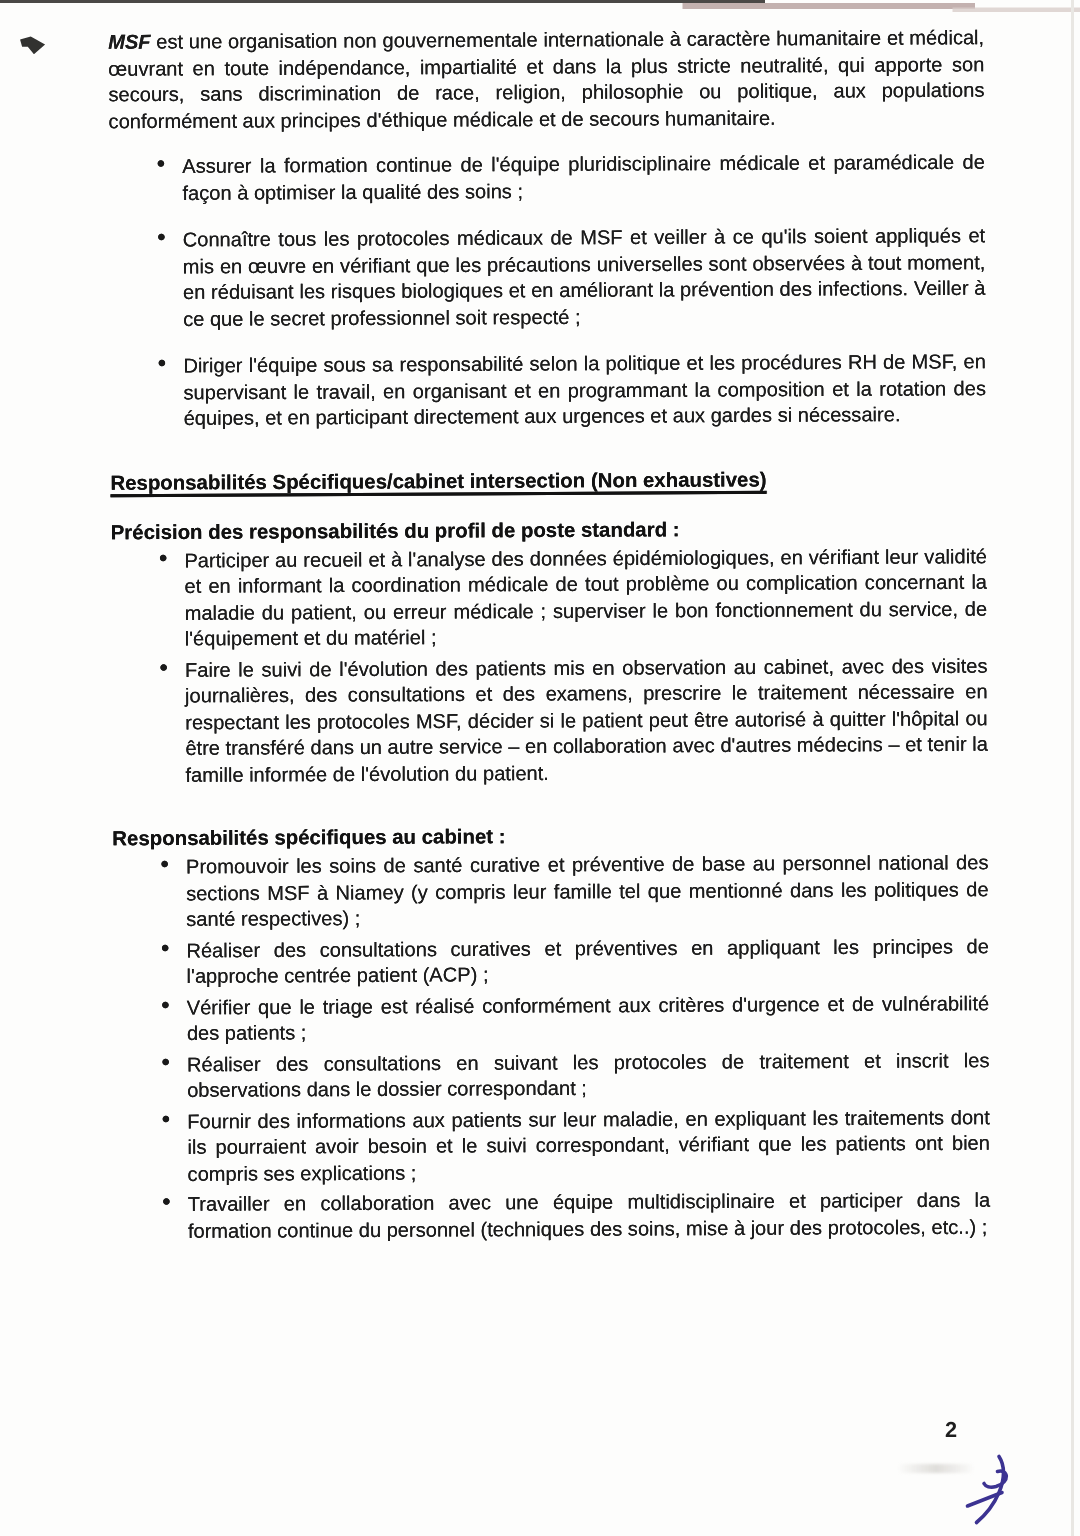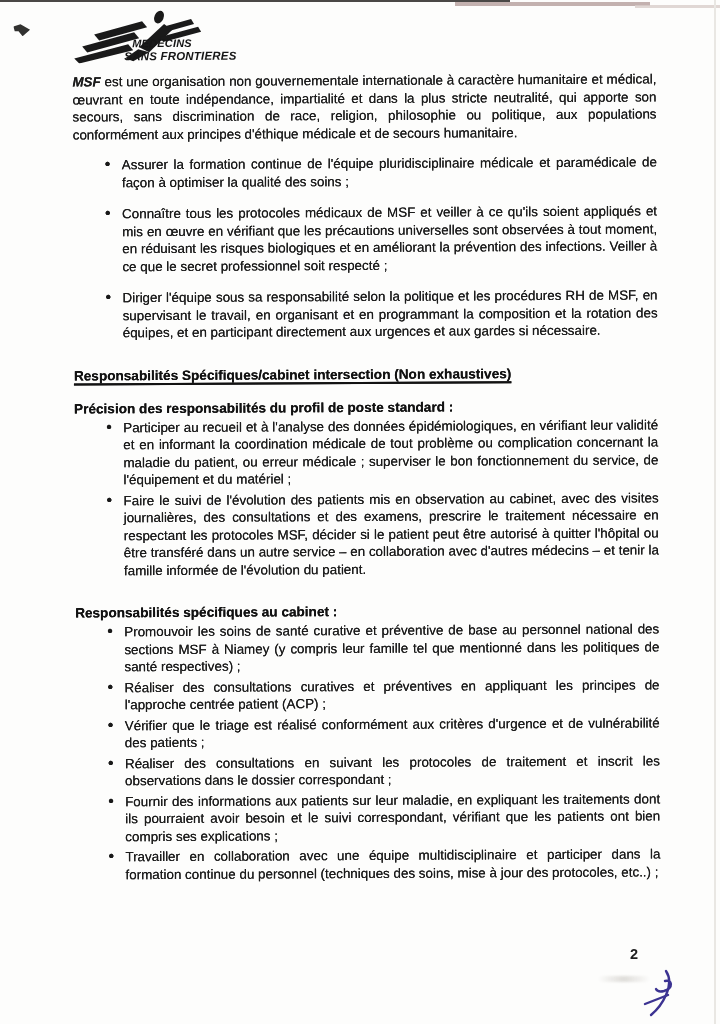--- a/index.html
+++ b/index.html
@@ -155,44 +155,20 @@
 
   <div class="scan-top-dark"></div>
   <div class="scan-top-mid"></div>
   <div class="scan-top-right"></div>
   <div class="scan-right-edge"></div>
   <div class="ink-smudge"></div>
   <div class="gray-streak"></div>
 
   <div class="content">
 
-    <div class="logo-wrap">
-      <svg width="172" height="54" viewBox="0 0 172 54">
-        <g fill="#1a1a1a">
-
-          <ellipse cx="87" cy="8" rx="4.6" ry="6.6" transform="rotate(24 87 8)"></ellipse>
-
-          <path d="M22,25 L70,12 L75,18 L27,31 Z"></path>
-
-          <path d="M94,17 L119,10 L122,15 L97,22 Z"></path>
-
-          <path d="M67,38 L92,15 L100,21 L77,43 Z"></path>
-
-          <path d="M10,37 L62,23 L67,29 L15,43 Z"></path>
-
-          <path d="M88,28 L126,18 L129,23 L91,33 Z"></path>
-
-          <path d="M2,49 L56,35 L61,41 L7,54 Z"></path>
-
-          <path d="M66,40 L77,43 L61,52 L53,49 Z"></path>
-        </g>
-        <text class="logo-text" x="60" y="38" font-size="11">MEDECINS</text>
-        <text class="logo-text" x="52" y="51" font-size="11.5">SANS FRONTIERES</text>
-      </svg>
-    </div>
 
     <p class="intro"><b>MSF</b><span> est une organisation non gouvernementale internationale à caractère humanitaire et médical, œuvrant en toute indépendance, impartialité et dans la plus stricte neutralité, qui apporte son secours, sans discrimination de race, religion, philosophie ou politique, aux populations conformément aux principes d'éthique médicale et de secours humanitaire.</span></p>
 
     <ul class="bullets spaced">
       <li>Assurer la formation continue de l'équipe pluridisciplinaire médicale et paramédicale de façon à optimiser la qualité des soins ;</li>
       <li>Connaître tous les protocoles médicaux de MSF et veiller à ce qu'ils soient appliqués et mis en œuvre en vérifiant que les précautions universelles sont observées à tout moment, en réduisant les risques biologiques et en améliorant la prévention des infections. Veiller à ce que le secret professionnel soit respecté ;</li>
       <li>Diriger l'équipe sous sa responsabilité selon la politique et les procédures RH de MSF, en supervisant le travail, en organisant et en programmant la composition et la rotation des équipes, et en participant directement aux urgences et aux gardes si nécessaire.</li>
     </ul>
 
     <h2 class="underlined">Responsabilités Spécifiques/cabinet intersection (Non exhaustives)</h2>

